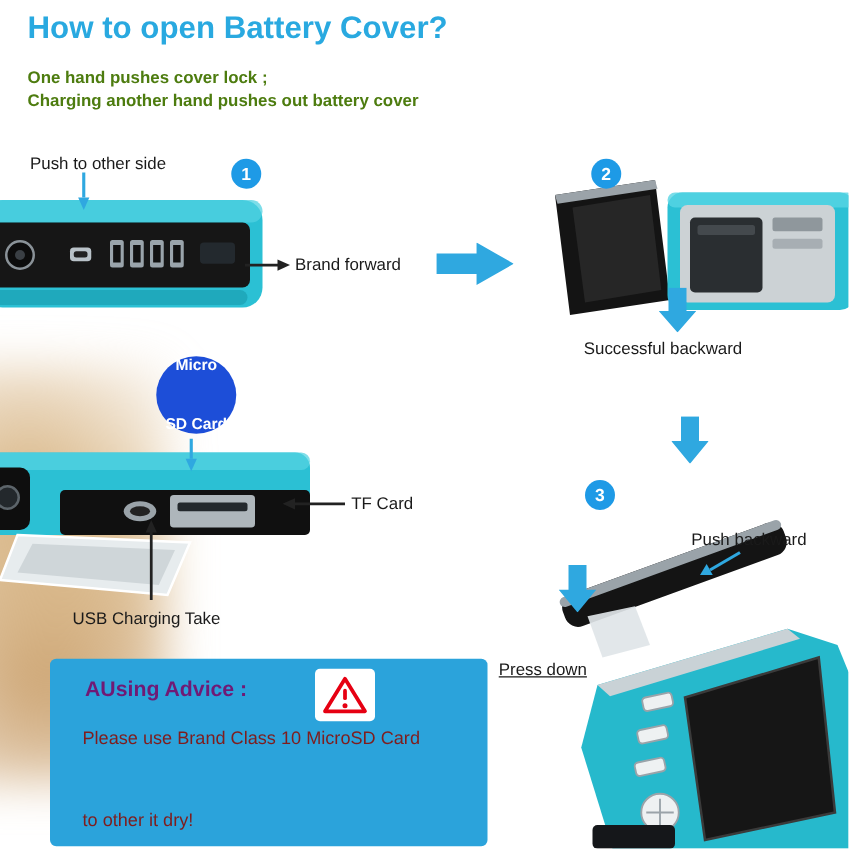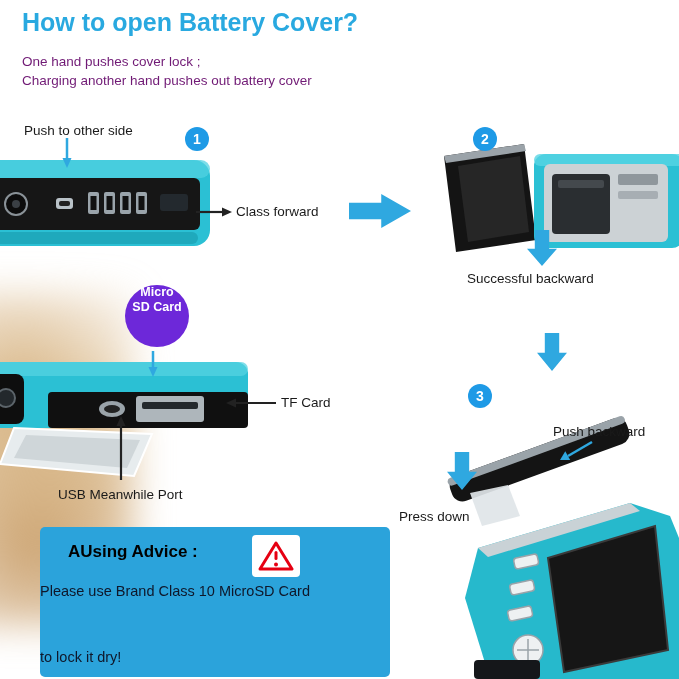--- a/index.html
+++ b/index.html
@@ -11,54 +11,54 @@
     --ink:#1a1a1a;
   }
   *{box-sizing:border-box;}
   html,body{margin:0;padding:0;background:#ffffff;}
   .canvas{
     position:relative;width:679px;height:679px;background:#ffffff;
     overflow:hidden;font-family:"Liberation Sans", sans-serif;color:var(--ink);
   }
   .label{position:absolute;font-size:13.5px;color:var(--ink);white-space:nowrap;z-index:4;text-align:center;}
   .page-title{position:absolute;left:22px;top:8px;font-size:25px;font-weight:700;color:var(--title-blue);z-index:4;}
-  .subtitle{position:absolute;left:22px;top:52px;font-size:13.5px;line-height:19px;color:#701a75;z-index:4;}
+  .subtitle{position:absolute;left:22px;top:52px;font-size:13.5px;line-height:19px;color:#4d7c0f;z-index:4;font-weight:bold;}
   .step-badge{
     position:absolute;width:24px;height:24px;border-radius:50%;
     background:#1E9AE6;color:#fff;font-weight:700;font-size:14px;
     display:flex;align-items:center;justify-content:center;z-index:4;
   }
   .block-arrow{position:absolute;background:var(--accent);z-index:3;}
   .arrow-right{clip-path:polygon(0 26%,52% 26%,52% 0,100% 50%,52% 100%,52% 74%,0 74%);}
   .arrow-down{clip-path:polygon(26% 0,74% 0,74% 52%,100% 52%,50% 100%,0 52%,26% 52%);}
   .thin-arrow{position:absolute;z-index:4;}
   .sd-bubble{
     position:absolute;left:125px;top:285px;width:64px;height:62px;border-radius:50%;
-    background:#6d28d9;color:#fff;display:flex;flex-direction:column;align-items:center;justify-content:flex-start;
+    background:#1d4ed8;color:#fff;display:flex;flex-direction:column;align-items:center;justify-content:space-between;
     font-size:12.5px;font-weight:600;line-height:15px;z-index:4;text-align:center;
   }
   .beach-blur{
     position:absolute;left:-45px;top:292px;width:180px;height:335px;z-index:0;
     background:
       radial-gradient(circle at 35% 30%, rgba(214,178,128,0.95), rgba(214,178,128,0) 65%),
       radial-gradient(circle at 45% 75%, rgba(198,153,98,0.9), rgba(198,153,98,0) 70%),
       radial-gradient(circle at 60% 50%, rgba(238,219,184,0.8), rgba(238,219,184,0) 70%);
     filter:blur(18px);
   }
   .camera{position:absolute;z-index:1;}
   .advice-box{
     position:absolute;left:40px;top:527px;width:350px;height:150px;
     background:var(--advice-bg);border-radius:5px;z-index:5;
   }
-  .advice-heading{position:absolute;left:28px;top:15px;color:#000000;font-size:17px;font-weight:700;}
+  .advice-heading{position:absolute;left:28px;top:15px;color:#701a75;font-size:17px;font-weight:700;}
   .advice-icon{
     position:absolute;left:212px;top:8px;width:48px;height:42px;background:#fff;
     border-radius:4px;display:flex;align-items:center;justify-content:center;
   }
-  .advice-line{position:absolute;left:0;color:#0f172a;font-size:14.5px;white-space:nowrap;}
+  .advice-line{position:absolute;left:26px;color:#7f1d1d;font-size:14.5px;white-space:nowrap;}
 </style>
 </head>
 <body>
 
 <div class="canvas">
 
   <div class="beach-blur"></div>
 
   <div class="page-title">How to open Battery Cover?</div>
   <div class="subtitle">
@@ -96,21 +96,21 @@
           <rect x="138.5" y="44" width="6" height="14" fill="#111"></rect>
       </g>
       <rect x="160" y="42" width="28" height="17" rx="3" fill="#23292e"></rect>
     </svg>
   </div>
 
   <svg class="thin-arrow" style="left:194px;top:205px;" width="40" height="14">
     <line x1="2" y1="7" x2="30" y2="7" stroke="#222" stroke-width="2.2"></line>
     <polygon points="38,7 28,2.5 28,11.5" fill="#222"></polygon>
   </svg>
-  <div class="label" style="left:236px;top:204px;">Class forward</div>
+  <div class="label" style="left:236px;top:204px;">Brand forward</div>
 
   <div class="block-arrow arrow-right" style="left:349px;top:194px;width:62px;height:34px;"></div>
 
   <div class="step-badge" style="left:473px;top:127px;">2</div>
 
   <div class="camera" style="left:436px;top:138px;">
     <svg width="243" height="118" viewBox="0 0 243 118">
       <g>
         <polygon points="8,18 88,6 100,102 20,114" fill="#141414"></polygon>
         <polygon points="8,18 88,6 90,13 10,25" fill="#9ba3a9"></polygon>
@@ -161,21 +161,21 @@
   <svg class="thin-arrow" style="left:226px;top:396px;" width="52" height="14">
     <line x1="50" y1="7" x2="10" y2="7" stroke="#222" stroke-width="2.2"></line>
     <polygon points="0,7 10,2.5 10,11.5" fill="#222"></polygon>
   </svg>
   <div class="label" style="left:281px;top:395px;">TF Card</div>
 
   <svg class="thin-arrow" style="left:114px;top:416px;" width="14" height="68">
     <line x1="7" y1="64" x2="7" y2="8" stroke="#222" stroke-width="2.2"></line>
     <polygon points="7,0 2.5,10 11.5,10" fill="#222"></polygon>
   </svg>
-  <div class="label" style="left:58px;top:487px;">USB Meanwhile Port</div>
+  <div class="label" style="left:58px;top:487px;">USB Charging Take</div>
 
   <div class="step-badge" style="left:468px;top:384px;">3</div>
 
   <div class="camera" style="left:430px;top:398px;">
     <svg width="249" height="281" viewBox="0 0 249 281">
       <g transform="rotate(-20 110 60)">
         <rect x="15" y="48" width="188" height="27" rx="11" fill="#141414"></rect>
         <rect x="15" y="48" width="188" height="8" rx="4" fill="#9aa3a9"></rect>
       </g>
       <polygon points="40,95 78,87 90,118 52,128" fill="#dfe5e8" opacity="0.92"></polygon>
@@ -194,28 +194,28 @@
     </svg>
   </div>
 
   <div class="label" style="left:553px;top:424px;">Push backward</div>
   <svg class="thin-arrow" style="left:548px;top:440px;" width="48" height="28">
     <line x1="44" y1="2" x2="20" y2="16" stroke="#2FA8E0" stroke-width="2.5"></line>
     <polygon points="12,20 17.3,11.2 22.2,20" fill="#2FA8E0"></polygon>
   </svg>
 
   <div class="block-arrow arrow-down" style="left:447px;top:452px;width:30px;height:38px;"></div>
-  <div class="label" style="left:399px;top:509px;">Press down</div>
+  <div class="label" style="left:399px;top:528px;text-decoration:underline;">Press down</div>
 
   <div class="advice-box">
     <div class="advice-heading">AUsing Advice :</div>
     <div class="advice-icon">
       <svg width="36" height="32" viewBox="0 0 36 32">
         <polygon points="18,3 34,29 2,29" fill="none" stroke="#E60012" stroke-width="3" stroke-linejoin="round"></polygon>
         <rect x="16.5" y="11" width="3" height="9" rx="1.5" fill="#E60012"></rect>
         <circle cx="18" cy="24.5" r="2" fill="#E60012"></circle>
       </svg>
     </div>
     <div class="advice-line" style="top:56px;">Please use Brand Class 10 MicroSD Card</div>
-    <div class="advice-line" style="top:122px;">to lock it dry!</div>
+    <div class="advice-line" style="top:122px;">to other it dry!</div>
   </div>
 
 </div>
 
 </body></html>

